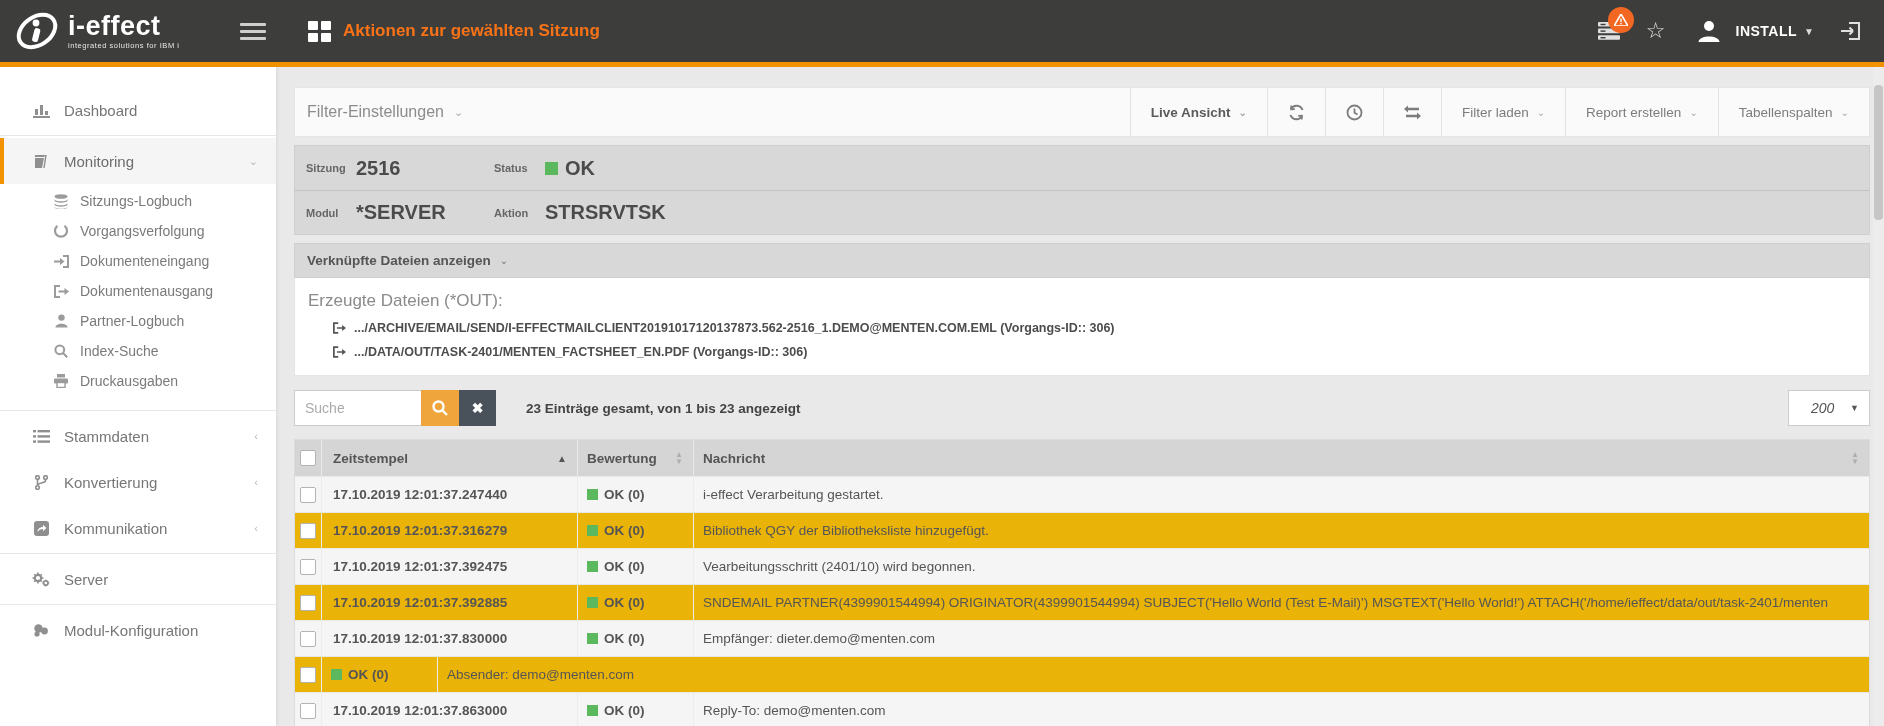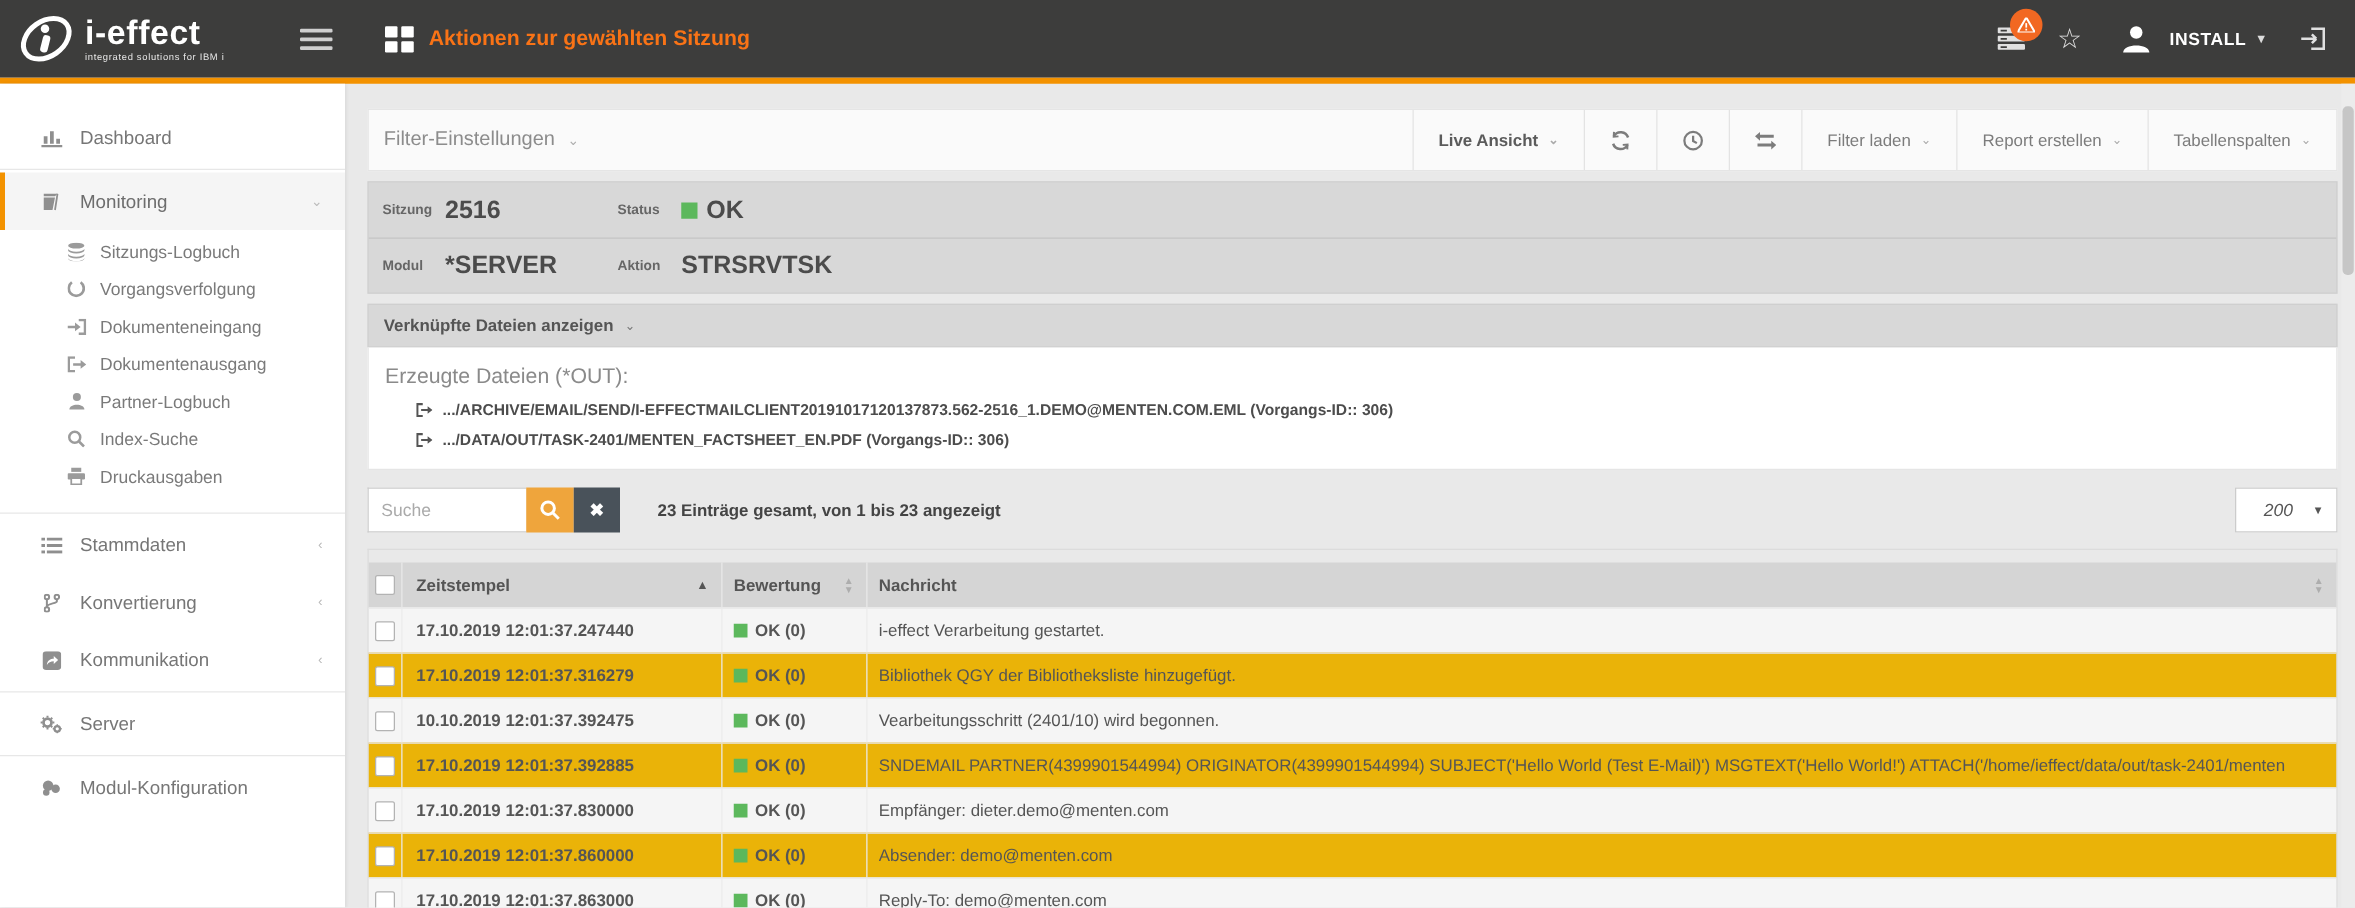--- a/index.html
+++ b/index.html
@@ -88,21 +88,21 @@
     align-items:center; justify-content:center; cursor:pointer; color:#fff; font-size:14px; font-weight:bold; }
   .result-summary { margin-left:30px; font-size:13.5px; font-weight:bold; color:#444; }
   .page-size { margin-left:auto; width:82px; height:36px; background:#fff; border:1px solid #ccc;
     display:flex; align-items:center; justify-content:space-between; padding:0 10px 0 22px;
     font-size:14px; color:#555; cursor:pointer;font-style:italic; }
   .page-size .arr { font-size:9px; color:#555; }
 
   
   .log-table { margin-top:13px; border:1px solid #dcdcdc; border-bottom:none; }
   .t-head { height:36px; background:#d5d5d5; display:flex; align-items:center; font-size:13.5px;
-    font-weight:bold; color:#555;margin-top:10px; }
+    font-weight:bold; color:#555; }
   .t-row { height:36px; background:#eab308; display:flex; align-items:center; border-top:1px solid #e8e8e8;
     font-size:13.5px; color:#555; }
   .t-row:nth-child(even) { background:#f5f5f5; }
   .col-cb { width:27px; display:flex; justify-content:center; align-items:center; align-self:stretch; }
   .t-head .col-cb { border-right:1px solid #e9e9e9; }
   .t-row .col-cb { border-right:1px solid #ececec; }
   .col-ts { width:256px; padding-left:11px; display:flex; align-items:center; align-self:stretch; }
   .col-bw { width:116px; padding-left:9px; display:flex; align-items:center; align-self:stretch; }
   .col-msg { flex:1; padding-left:9px; display:flex; align-items:center; align-self:stretch;
     white-space:nowrap; overflow:hidden; }
@@ -506,21 +506,21 @@
             <span>OK (0)</span>
           </span>
         <span class="col-msg">
             <span class="msg-txt">Bibliothek QGY der Bibliotheksliste hinzugefügt.</span>
           </span>
       </div>
       <div class="t-row">
         <span class="col-cb">
             <span class="cbx"></span>
           </span>
-        <span class="col-ts">10.10.2019 12:01:37.392475</span>
+        <span class="col-ts">17.10.2019 12:01:37.392475</span>
         <span class="col-bw">
             <span class="ok-sq"></span>
             <span>OK (0)</span>
           </span>
         <span class="col-msg">
             <span class="msg-txt">Vearbeitungsschritt (2401/10) wird begonnen.</span>
           </span>
       </div>
       <div class="t-row">
         <span class="col-cb">
@@ -545,21 +545,20 @@
             <span>OK (0)</span>
           </span>
         <span class="col-msg">
             <span class="msg-txt">Empfänger: dieter.demo@menten.com</span>
           </span>
       </div>
       <div class="t-row">
         <span class="col-cb">
             <span class="cbx"></span>
           </span>
-        <span class="col-ts">17.10.2019 12:01:37.860000</span>
         <span class="col-bw">
             <span class="ok-sq"></span>
             <span>OK (0)</span>
           </span>
         <span class="col-msg">
             <span class="msg-txt">Absender: demo@menten.com</span>
           </span>
       </div>
       <div class="t-row">
         <span class="col-cb">

